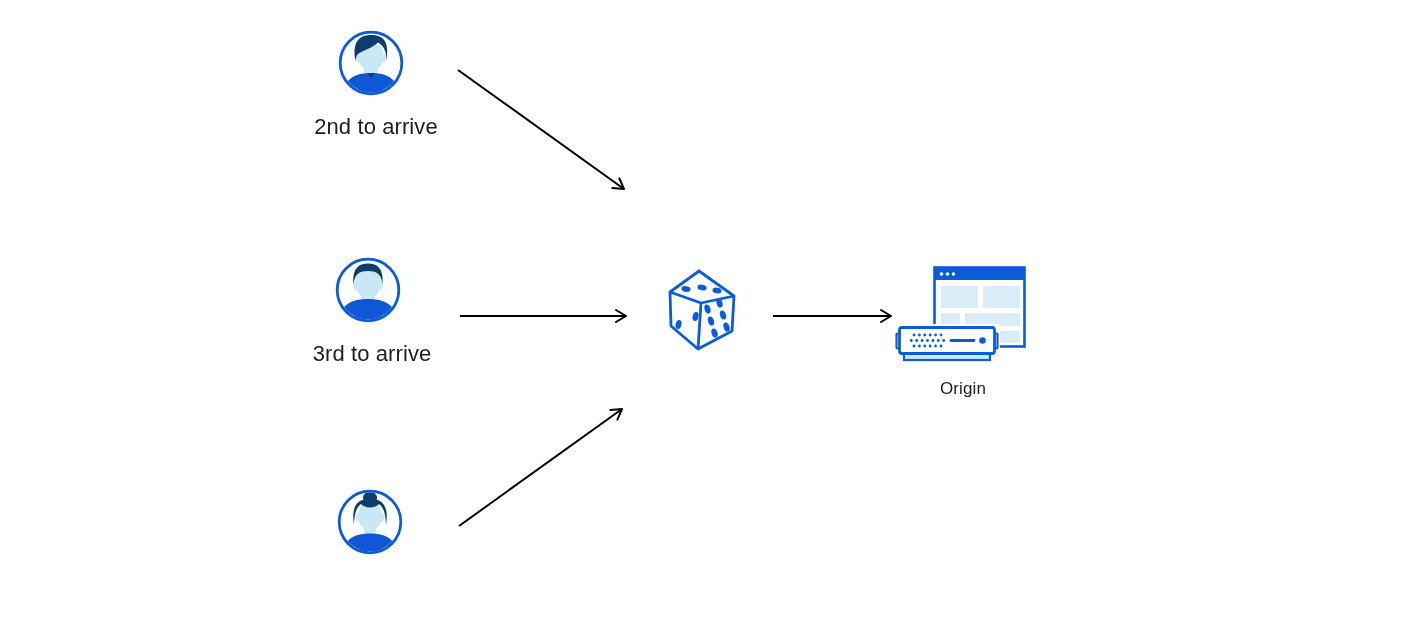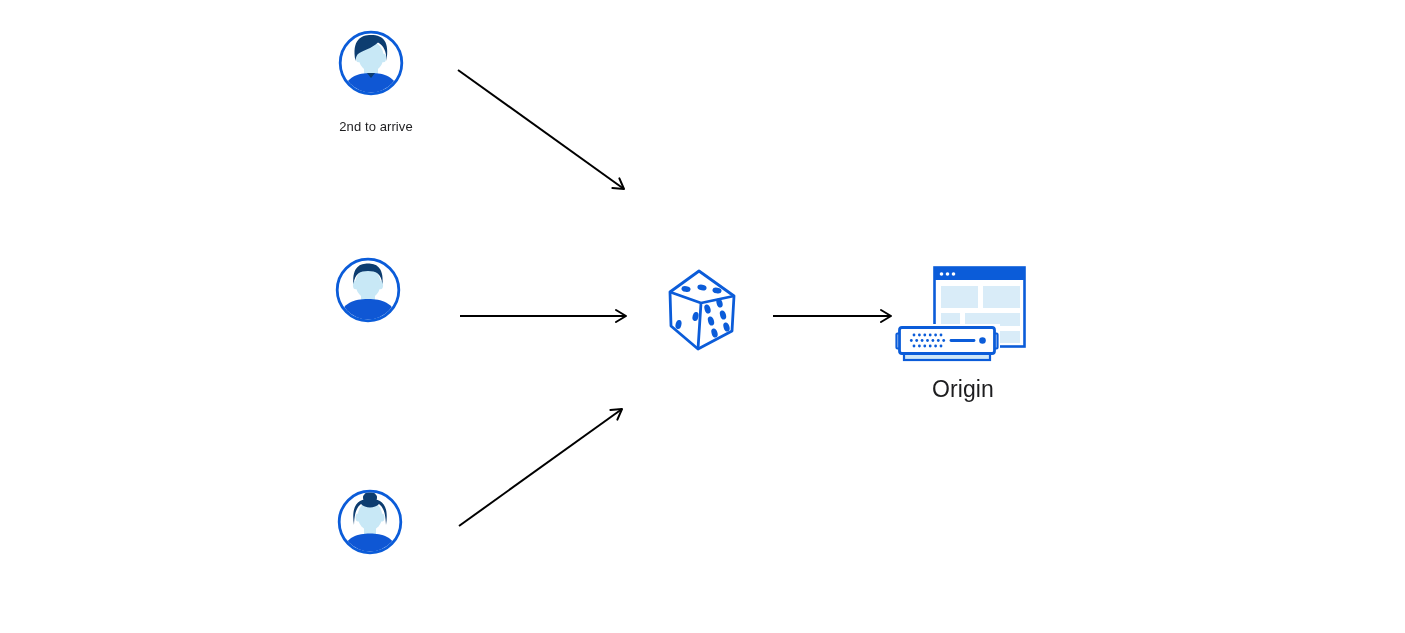--- a/index.html
+++ b/index.html
@@ -13,27 +13,27 @@
     width: 1405px;
     height: 633px;
     background: #ffffff;
     overflow: hidden;
   }
   .abs { position: absolute; }
   .node-label {
     position: absolute;
     width: 180px;
     text-align: center;
-    font-size: 13px;
+    font-size: 22px;
     line-height: 22px;
     color: #1d1d1f;
     letter-spacing: 0.1px;
   }
   .origin-label {
-    font-size: 23px;
+    font-size: 17px;
   }
   #arrow-layer {
     position: absolute;
     left: 0; top: 0;
     width: 1405px;
     height: 633px;
     pointer-events: none;
   }
   svg { display: block; }
 </style>
@@ -89,20 +89,21 @@
         <rect x="26" y="30" width="14" height="18" fill="#c8e8f6"></rect>
         <path d="M2,66 C6,46 18,42 33,42 C48,42 60,46 64,66 Z" fill="#0f57d4"></path>
         <ellipse cx="20.5" cy="28" rx="2.6" ry="4.2" fill="#c8e8f6"></ellipse>
         <ellipse cx="45.5" cy="28" rx="2.6" ry="4.2" fill="#c8e8f6"></ellipse>
         <ellipse cx="33" cy="26.5" rx="12.6" ry="14.8" fill="#c8e8f6"></ellipse>
         <path d="M18.5,27 C17,9.5 25.5,6.5 33,6.5 C40.5,6.5 49,9.5 47.5,27
                  C46,16.5 41,14 33,14 C25,14 20,16.5 18.5,27 Z" fill="#0d3d70"></path>
       </g>
     </svg>
   </div>
+  <div class="node-label" style="left:282px; top:343px;">3rd to arrive</div>
 
   <div class="abs" style="left:337px; top:489px; width:66px; height:66px;">
     <svg width="66" height="66" viewBox="0 0 66 66">
       <defs>
           <clipPath id="clipC">
             <circle cx="33" cy="33" r="29.4"></circle>
           </clipPath>
         </defs>
       <circle cx="33" cy="33" r="30.8" fill="#ffffff" stroke="#0b5cd9" stroke-width="2.8"></circle>
       <g clip-path="url(#clipC)">

